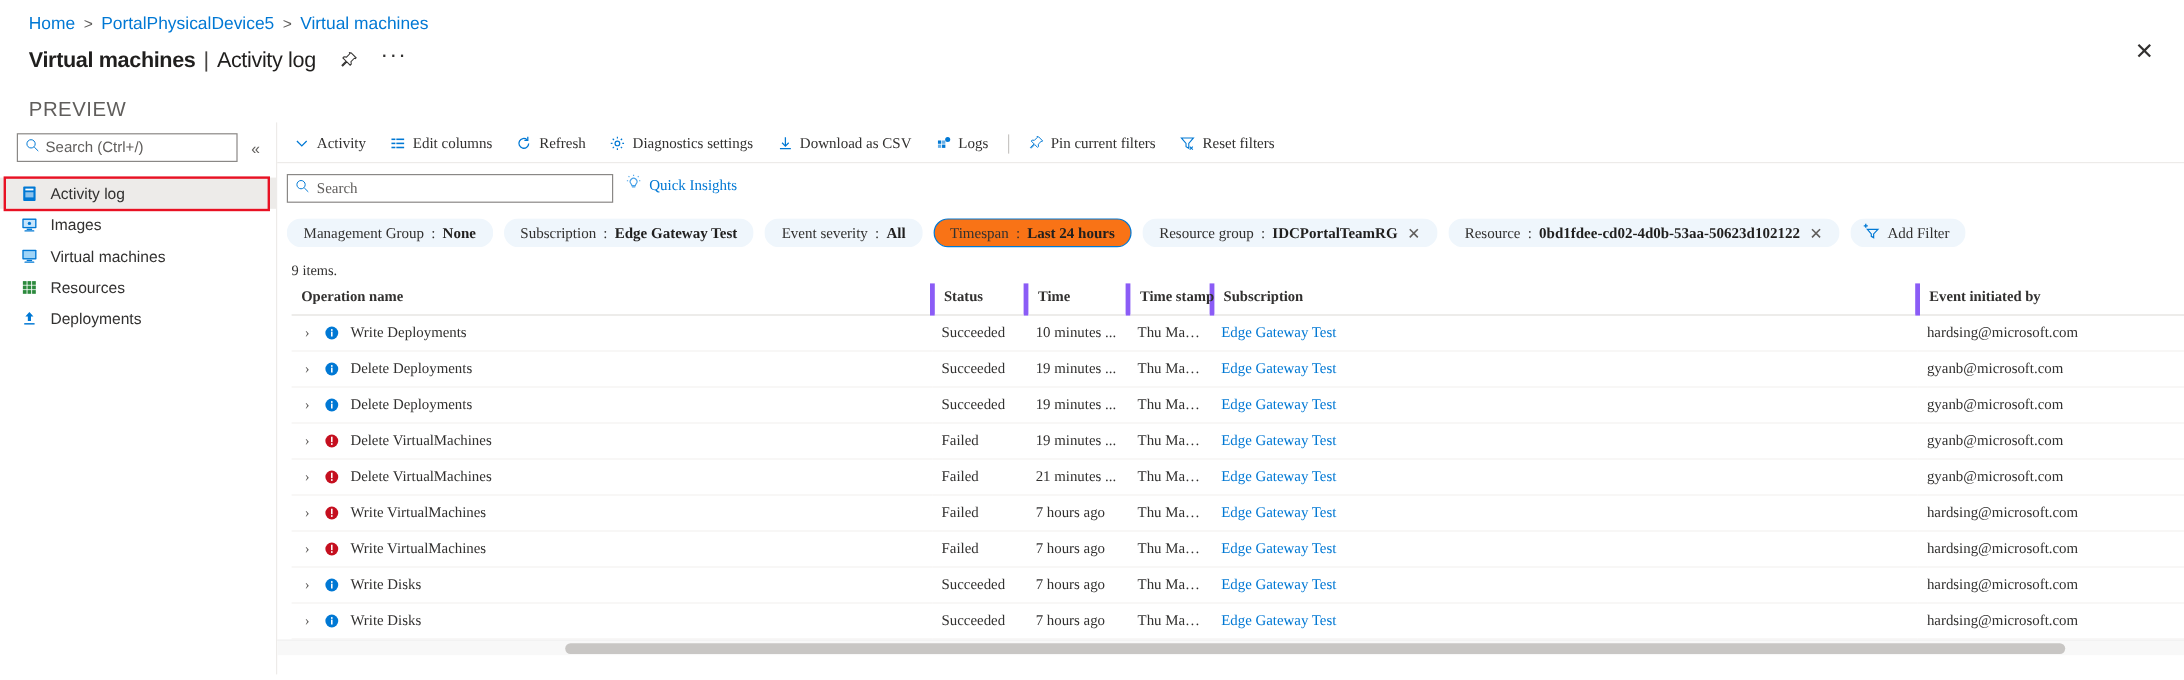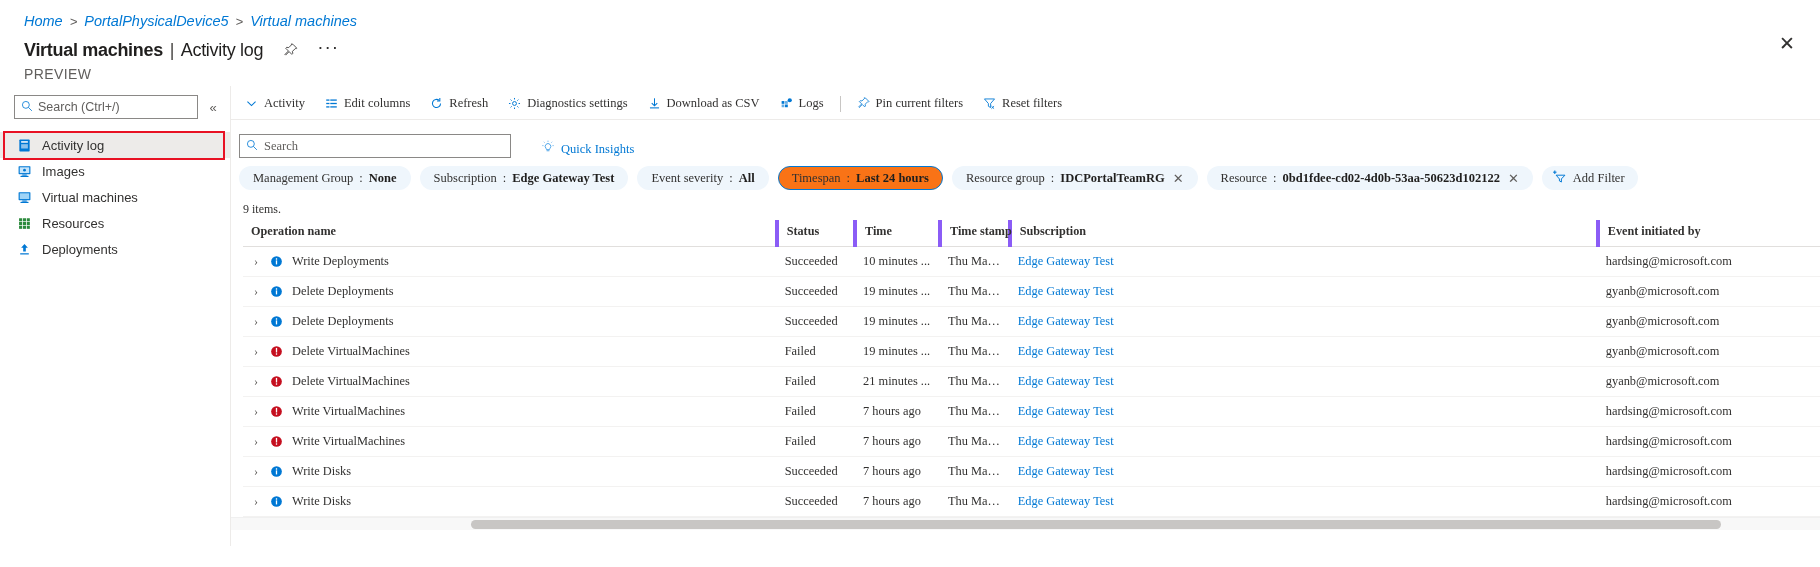--- a/index.html
+++ b/index.html
@@ -9,24 +9,22 @@
     font-family: "Liberation Sans", sans-serif;
     color: #323130;
     overflow: hidden;
   }
 
   
   .breadcrumb {
     padding: 12px 0 0 24px;
     font-size: 14.5px;
     display: flex;
-    align-items: center;
     gap: 7px;
     height: 30px;
-    font-style: italic;
   }
   .crumb { color: #0078d4; cursor: pointer; white-space: nowrap; }
   .crumb-sep { color: #605e5c; font-size: 13px; }
 
   
   .title-row {
     display: flex;
     align-items: center;
     gap: 16px;
     padding: 4px 0 0 24px;
@@ -42,24 +40,25 @@
   .title-sep { font-weight: 300; color: #484644; padding: 0 2px; }
   .title-sub { font-weight: 400; }
   .title-icon-btn {
     width: 22px; height: 22px;
     display: flex; align-items: center; justify-content: center;
     color: #323130; cursor: pointer;
   }
   .ellipsis-btn { font-size: 19px; letter-spacing: 1px; line-height: 8px; padding-bottom:7px;}
   .preview-tag {
     padding: 0 0 0 24px;
-    font-size: 14px;
+    font-size: 17px;
     color: #605e5c;
     letter-spacing: 0.4px;
     height: 20px;
+    margin-top: 16px;
   }
   .close-x {
     position: absolute;
     right: 20px; top: 30px;
     width: 26px; height: 26px;
     display: flex; align-items: center; justify-content: center;
     cursor: pointer;
     color: #323130;
     font-size: 19px;
     font-weight: 300;
@@ -140,23 +139,23 @@
     font-size: 12.5px;
     color: #323130;
     cursor: pointer;
     white-space: nowrap;
   }
   .cmd .ci { display: flex; align-items: center; color: #0078d4; }
   .cmd-div { width: 1px; height: 16px; background: #c8c6c4; margin: 0 6px; }
 
   
   .filterbar {
-    display: flex; align-items: flex-end;
+    display: flex; align-items: flex-start;
     padding: 9px 0 0 8px;
-    gap: 30px;
+    gap: 10px;
     height: 38px;
   }
   .big-search {
     width: 272px; height: 24px;
     border: 1px solid #8a8886;
     background: #fff;
     display: flex; align-items: center;
     gap: 6px; padding: 0 6px;
   }
   .big-search .ph { font-size: 12.5px; color: #605e5c; }

